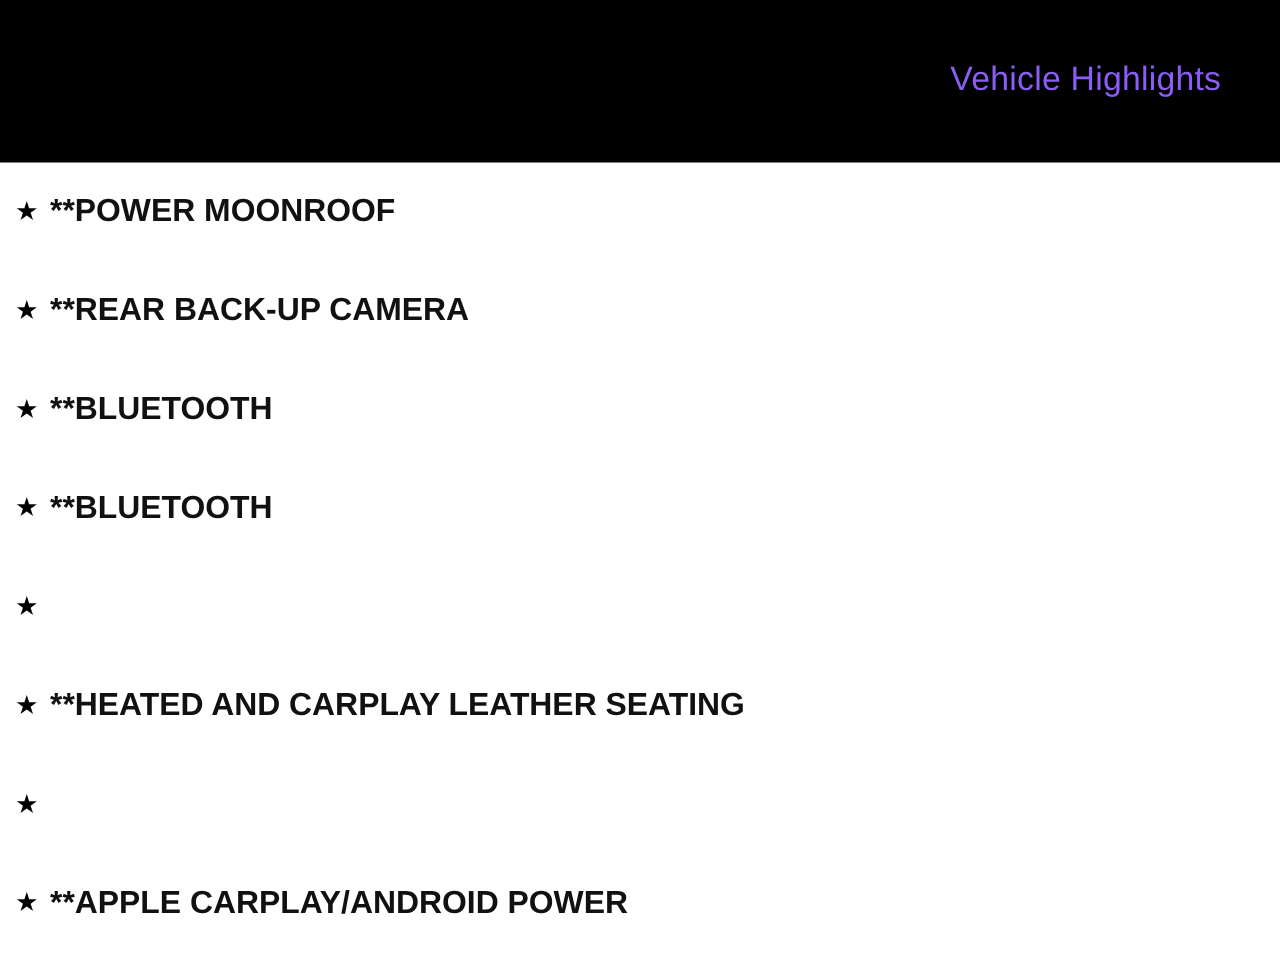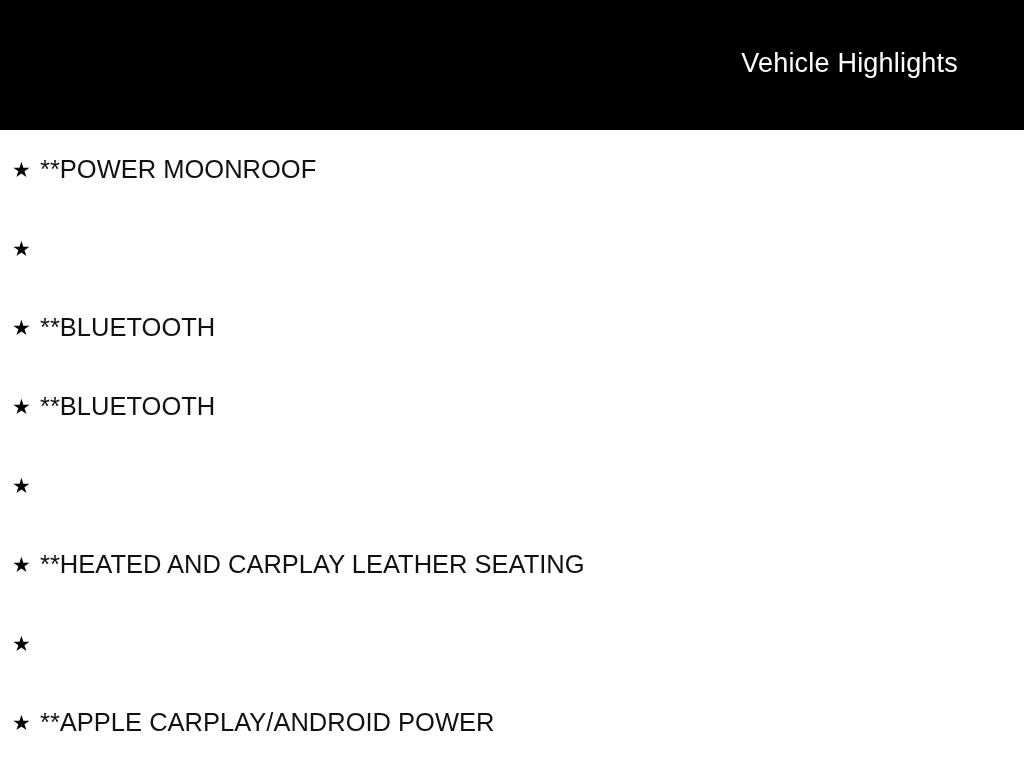--- a/index.html
+++ b/index.html
@@ -23,23 +23,23 @@
     position: absolute;
     top: 0;
     left: 0;
     width: 1024px;
     height: 130px;
     background: #000000;
     box-sizing: border-box;
   }
   .header-title {
     position: absolute;
-    right: 66px;
+    right: 47px;
     top: 50px;
-    color: #ffffff;
+    color: #8b5cf6;
     font-size: 27px;
     font-weight: normal;
     letter-spacing: 0.2px;
     line-height: 1;
     white-space: nowrap;
     text-align: right;
   }
   .highlights-list {
     position: absolute;
     top: 130px;
@@ -63,40 +63,42 @@
     line-height: 1;
     color: #000000;
     text-align: left;
   }
   .highlight-text {
     flex: 1 1 auto;
     font-size: 25.5px;
     color: #111111;
     line-height: 1.1;
     white-space: nowrap;
+    font-weight: bold;
   }
 </style>
 </head>
 <body>
 
 <div class="page">
 
   <div class="header-bar">
     <div class="header-title">Vehicle Highlights</div>
   </div>
 
   <ul class="highlights-list">
 
     <li class="highlight-item">
       <span class="star-icon">★</span>
       <span class="highlight-text">**POWER MOONROOF</span>
     </li>
 
     <li class="highlight-item">
       <span class="star-icon">★</span>
+      <span class="highlight-text">**REAR BACK-UP CAMERA</span>
     </li>
 
     <li class="highlight-item">
       <span class="star-icon">★</span>
       <span class="highlight-text">**BLUETOOTH</span>
     </li>
 
     <li class="highlight-item">
       <span class="star-icon">★</span>
       <span class="highlight-text">**BLUETOOTH</span>

